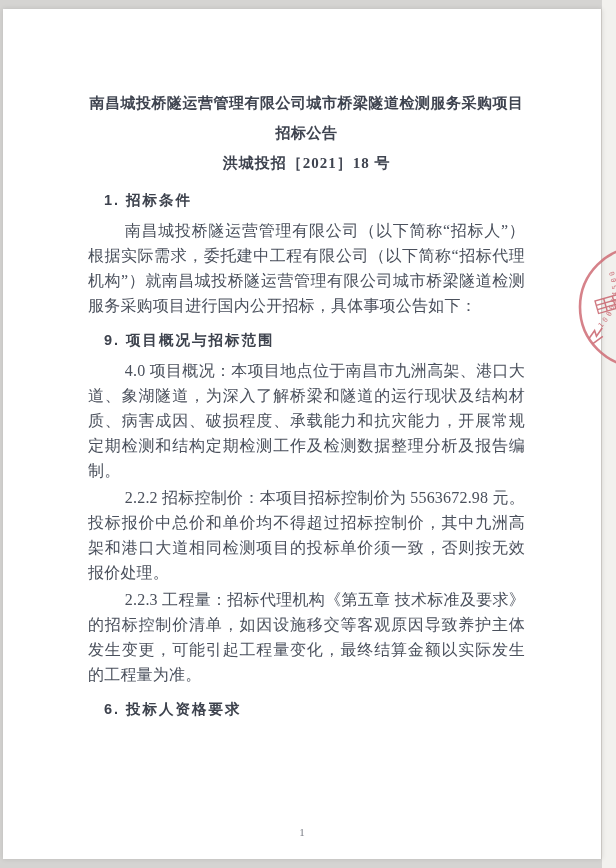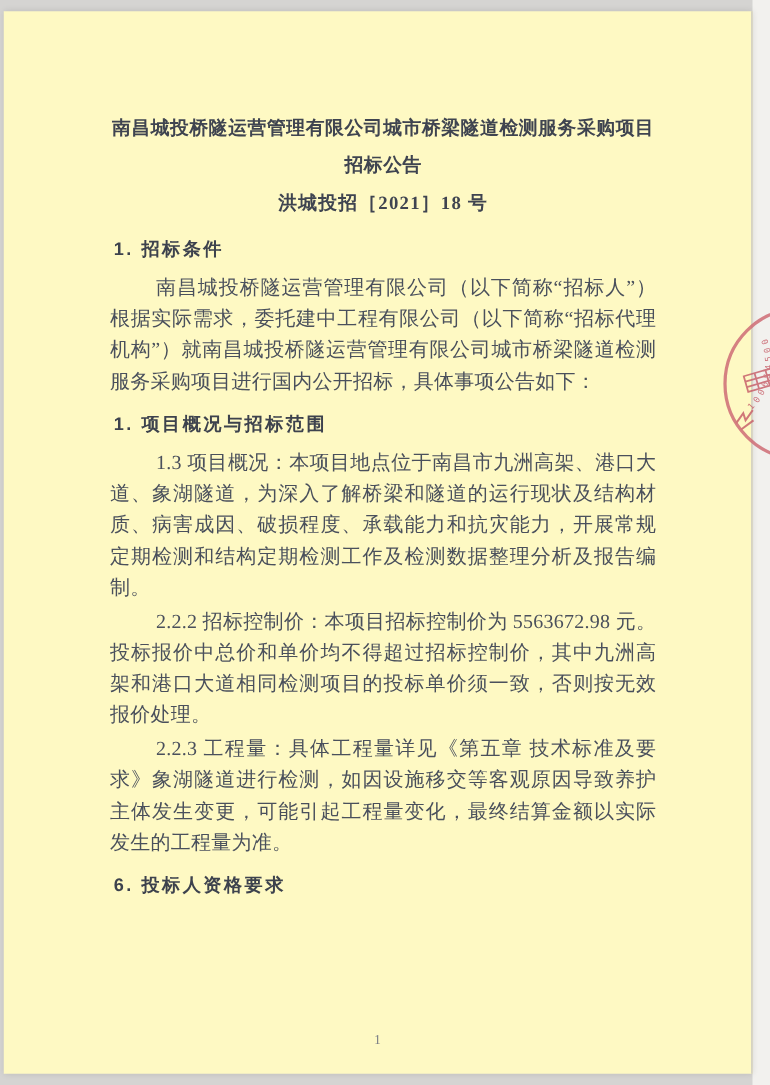--- a/index.html
+++ b/index.html
@@ -3,21 +3,21 @@
 <meta charset="utf-8">
 <style>
   html,body{margin:0;padding:0;}
   body{
     width:616px;height:868px;position:relative;overflow:hidden;
     background:#d5d4d2;
     font-family:"Liberation Serif","DejaVu Serif",serif;
   }
   .page{
     position:absolute;left:3px;top:9px;width:598px;height:850px;
-    background:#fef9c3;
+    background:#ffffff;
     border-right:1px solid #c9c6c2;
     box-shadow:0 0 5px rgba(0,0,0,0.12);
   }
   .right-strip{
     position:absolute;left:602px;top:0;width:14px;height:868px;
     background:#f2f1ee;
   }
   .content{
     position:absolute;left:85px;top:0;width:437px;
     color:#4a505c;
@@ -26,21 +26,21 @@
   .doc-title{
     font-size:15px;font-weight:bold;line-height:30px;letter-spacing:0.5px;
   }
   .doc-number{
     font-size:15px;font-weight:bold;line-height:30px;letter-spacing:1px;
   }
   h2.sec{
     font-family:"Liberation Sans","DejaVu Sans",sans-serif;
     font-size:14.5px;font-weight:bold;color:#3d424d;
     letter-spacing:2px;line-height:18px;
-    margin:13px 0 9px 3px;
+    margin:13px 0 9px 16px;
   }
   p.body{
     font-size:16px;line-height:25px;margin:0 0 2px 0;
     text-align:justify;text-indent:2.3em;
     letter-spacing:0.2px;
   }
   .page-number{
     position:absolute;left:0;top:817px;width:598px;
     text-align:center;font-size:11px;color:#7a7e86;
   }
@@ -59,24 +59,24 @@
 
     <div class="title-block">
       <div class="doc-title">南昌城投桥隧运营管理有限公司城市桥梁隧道检测服务采购项目</div>
       <div class="doc-title">招标公告</div>
       <div class="doc-number">洪城投招［2021］18 号</div>
     </div>
 
     <h2 class="sec">1. 招标条件</h2>
     <p class="body">南昌城投桥隧运营管理有限公司（以下简称“招标人”）根据实际需求，委托建中工程有限公司（以下简称“招标代理机构”）就南昌城投桥隧运营管理有限公司城市桥梁隧道检测服务采购项目进行国内公开招标，具体事项公告如下：</p>
 
-    <h2 class="sec">1. 项目概况与招标范围</h2>
-    <p class="body">1.3 项目概况：本项目地点位于南昌市九洲高架、港口大道、象湖隧道，为深入了解桥梁和隧道的运行现状及结构材质、病害成因、破损程度、承载能力和抗灾能力，开展常规定期检测和结构定期检测工作及检测数据整理分析及报告编制。</p>
+    <h2 class="sec">9. 项目概况与招标范围</h2>
+    <p class="body">4.0 项目概况：本项目地点位于南昌市九洲高架、港口大道、象湖隧道，为深入了解桥梁和隧道的运行现状及结构材质、病害成因、破损程度、承载能力和抗灾能力，开展常规定期检测和结构定期检测工作及检测数据整理分析及报告编制。</p>
     <p class="body">2.2.2 招标控制价：本项目招标控制价为 5563672.98 元。投标报价中总价和单价均不得超过招标控制价，其中九洲高架和港口大道相同检测项目的投标单价须一致，否则按无效报价处理。</p>
-    <p class="body">2.2.3 工程量：具体工程量详见《第五章 技术标准及要求》象湖隧道进行检测，如因设施移交等客观原因导致养护主体发生变更，可能引起工程量变化，最终结算金额以实际发生的工程量为准。</p>
+    <p class="body">2.2.3 工程量：招标代理机构《第五章 技术标准及要求》的招标控制价清单，如因设施移交等客观原因导致养护主体发生变更，可能引起工程量变化，最终结算金额以实际发生的工程量为准。</p>
 
     <h2 class="sec">6. 投标人资格要求</h2>
 
   </div>
 
   <div class="page-number">1</div>
 </div>
 
 <svg class="stamp" viewBox="0 0 140 140" xmlns="http://www.w3.org/2000/svg">
   <defs>

